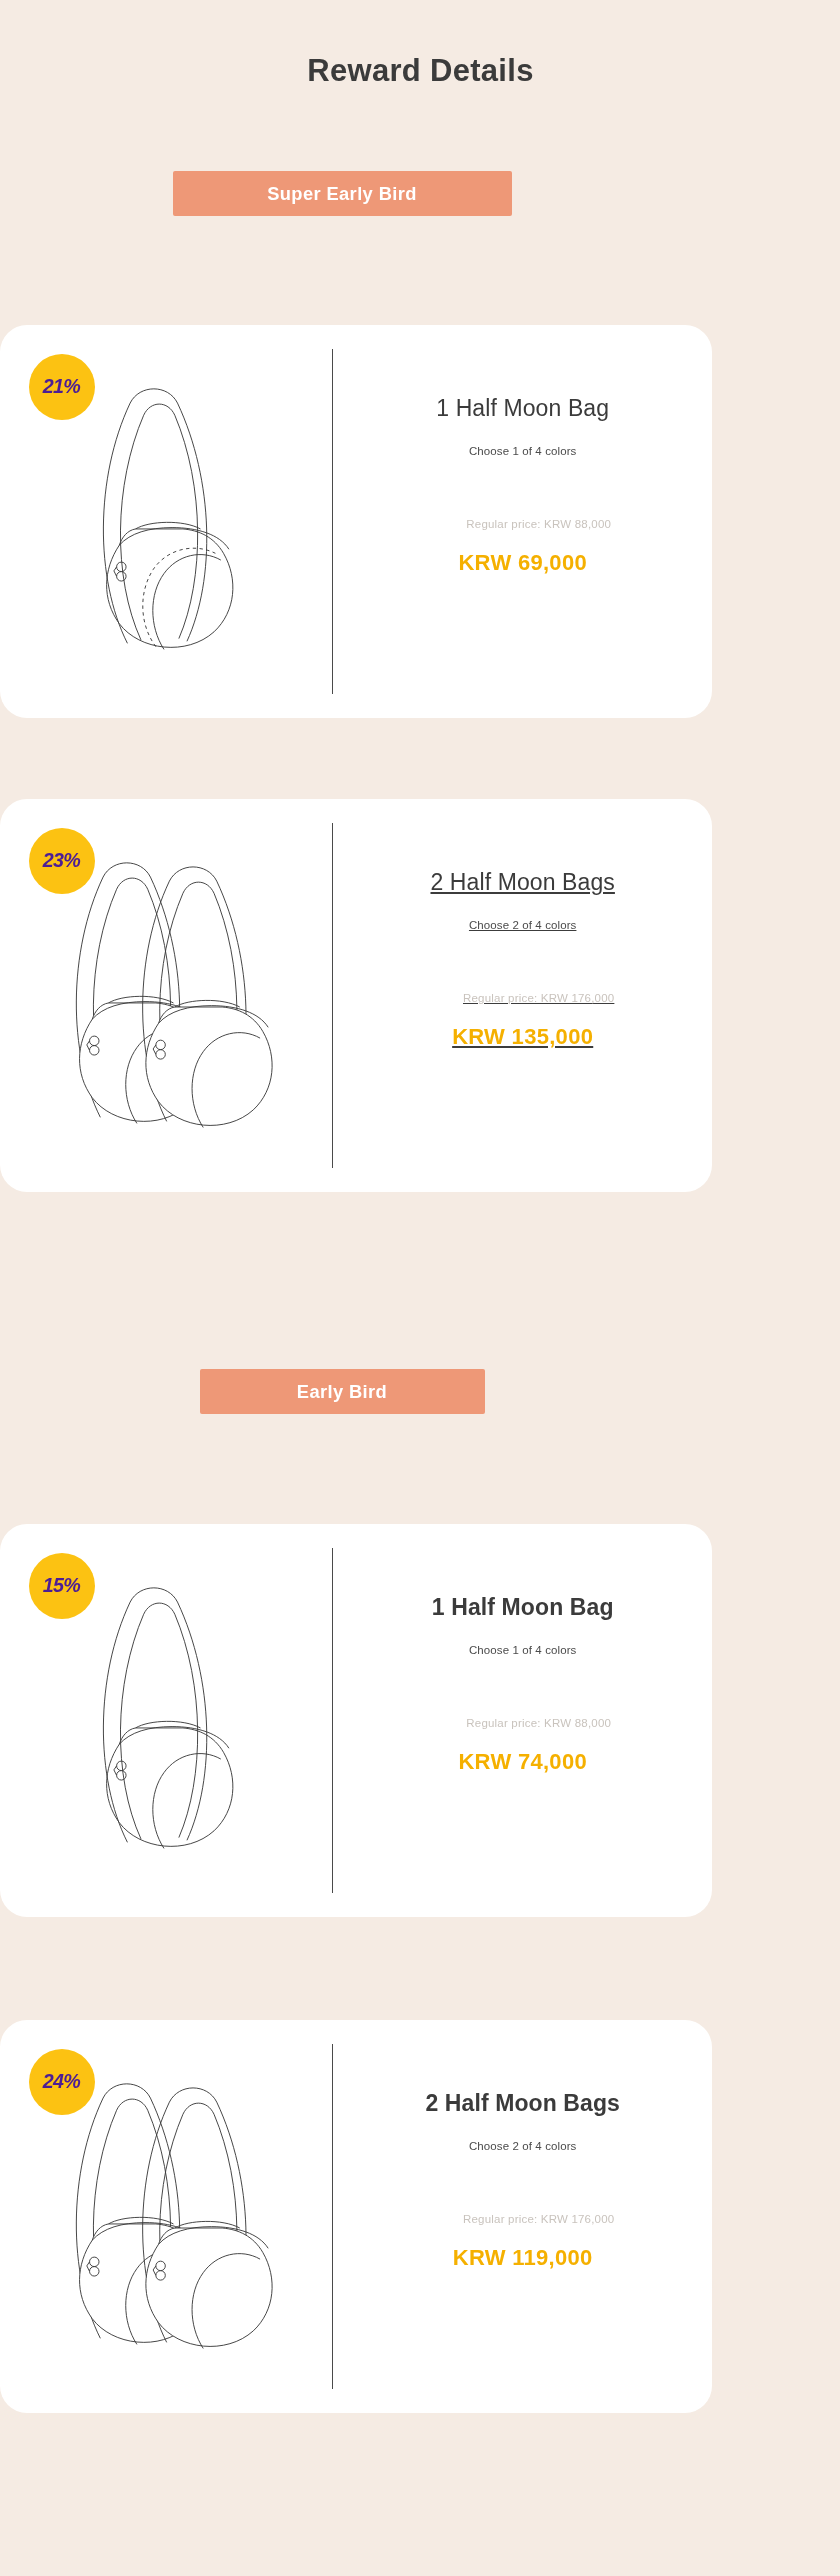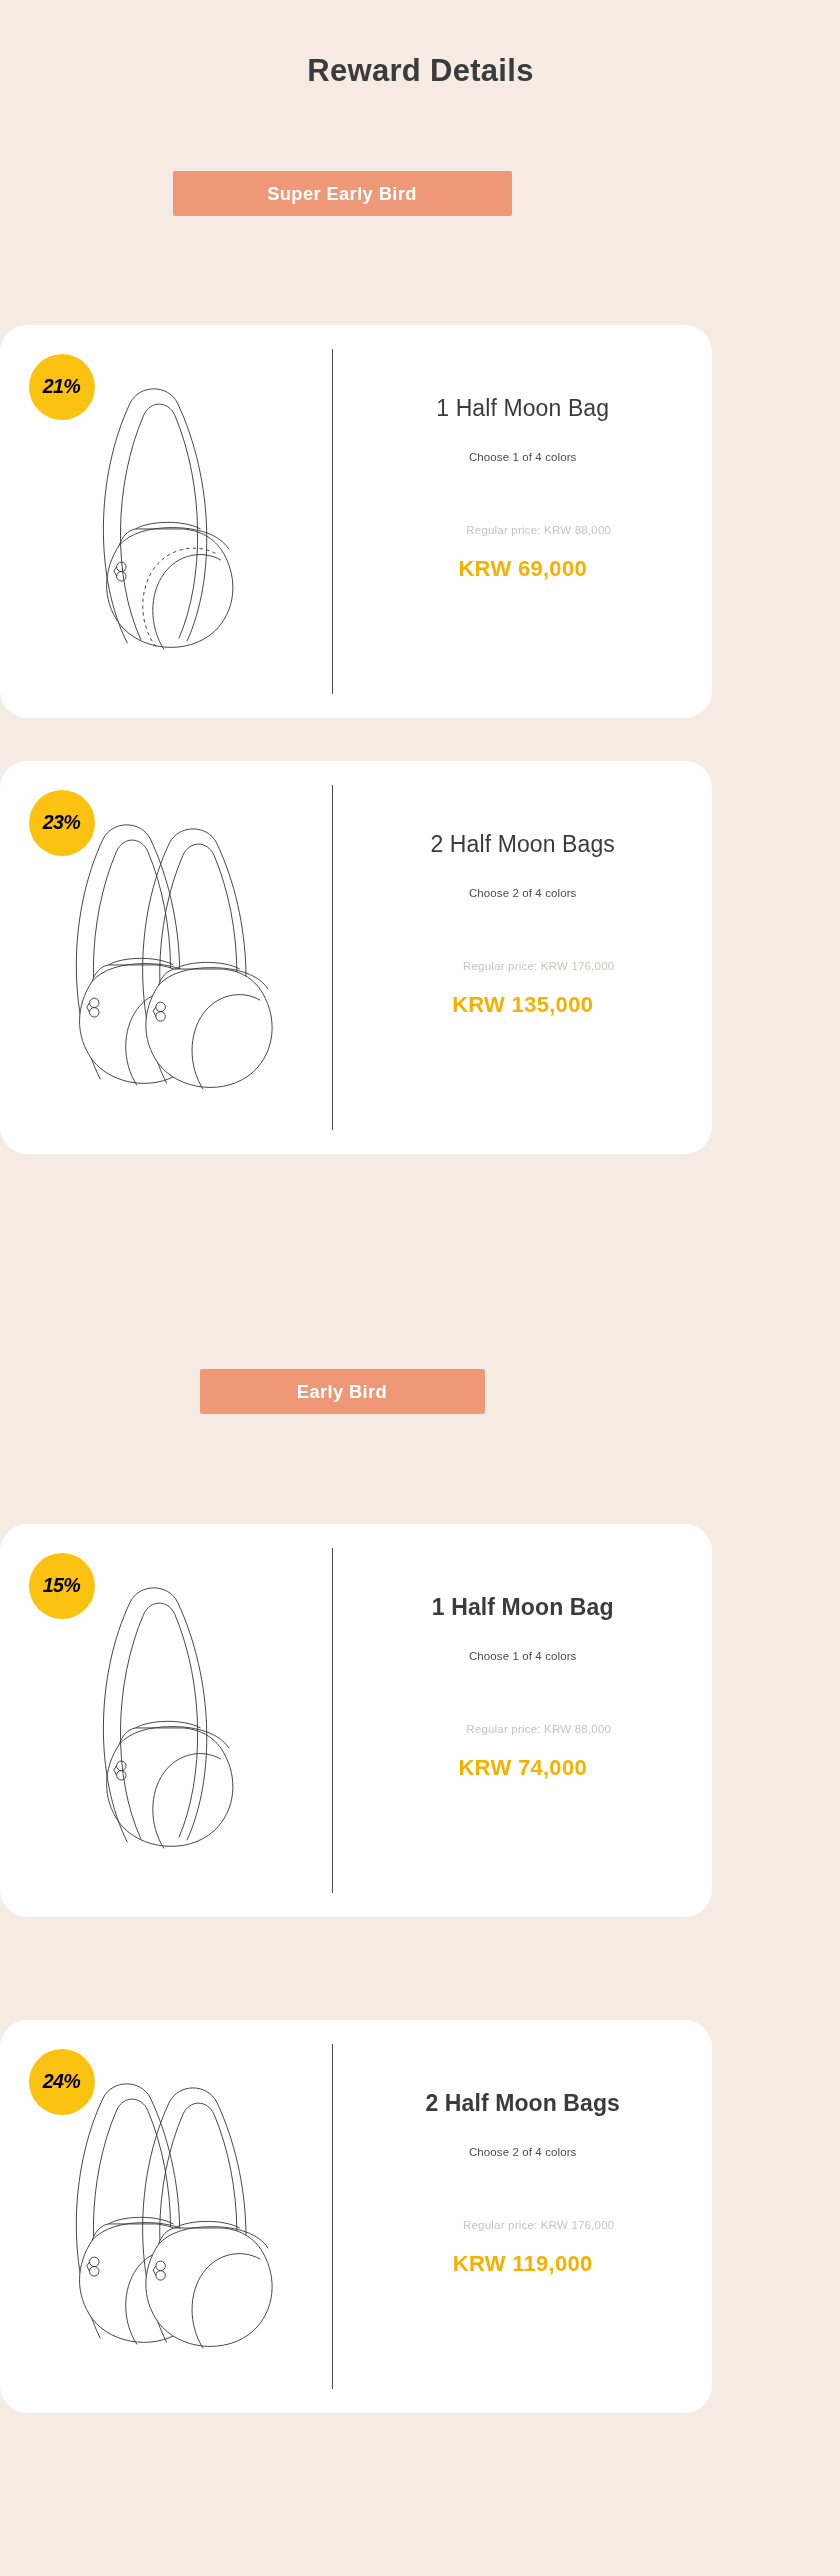--- a/index.html
+++ b/index.html
@@ -62,21 +62,21 @@
   }
 
   .discount-bubble {
     position: absolute;
     left: 28.5px;
     top: 28.5px;
     width: 66px;
     height: 66px;
     border-radius: 50%;
     background: #fcc212;
-    color: #000000;
+    color: #4c1d95;
     display: flex;
     align-items: center;
     justify-content: center;
     font-size: 19.7px;
     font-weight: bold;
     font-style: italic;
     letter-spacing: -0.7px;
     z-index: 4;
   }
 
@@ -115,21 +115,21 @@
     color: #3b3b3b;
     margin: 8px;
     letter-spacing: 0.1px;
   }
   .reward-title.bold {
     font-weight: bold;
   }
   .reward-sub {
     font-size: 11.5px;
     color: #4b4b4b;
-    margin-top: 21px;
+    margin-top: 15px;
     letter-spacing: 0.1px;
   }
   .regular-price {
     font-size: 11.5px;
     color: #c9c3bd;
     margin-top: 61px;
     letter-spacing: 0.2px;
     padding-left: 32px;
   }
   .sale-price {
@@ -181,21 +181,21 @@
       <div class="divider"></div>
       <div class="card-info">
         <div class="reward-title">1 Half Moon Bag</div>
         <div class="reward-sub">Choose 1 of 4 colors</div>
         <div class="regular-price">Regular price: KRW 88,000</div>
         <div class="sale-price">KRW 69,000</div>
       </div>
     </div>
   </div>
 
-  <div class="abs" style="top:761px;">
+  <div class="abs" style="top:799px;text-decoration:underline;">
     <div class="card">
       <div class="discount-bubble">23%</div>
       <div class="card-image">
         <svg width="264" height="291" viewBox="0 0 390 430" fill="none" stroke="#3c3c3c" stroke-width="1.4">
           <g transform="translate(-10,0)">
             <path d="M108 395 C60 300 60 150 112 40 C126 12 168 12 182 40 C236 155 238 300 196 392"></path>
             <path d="M128 390 C86 298 88 160 132 58 C142 36 168 36 178 58 C222 162 222 300 184 388"></path>
             <path d="M96 250 C72 286 70 330 96 366 C126 406 196 414 236 378 C268 348 272 300 250 262 C236 238 214 228 190 226 L120 226 C108 228 100 238 96 250 Z" fill="#ffffff"></path>
             <path d="M96 250 C112 232 140 224 174 224 C212 224 244 234 258 256"></path>
             <path d="M120 226 C140 214 190 212 216 226"></path>

